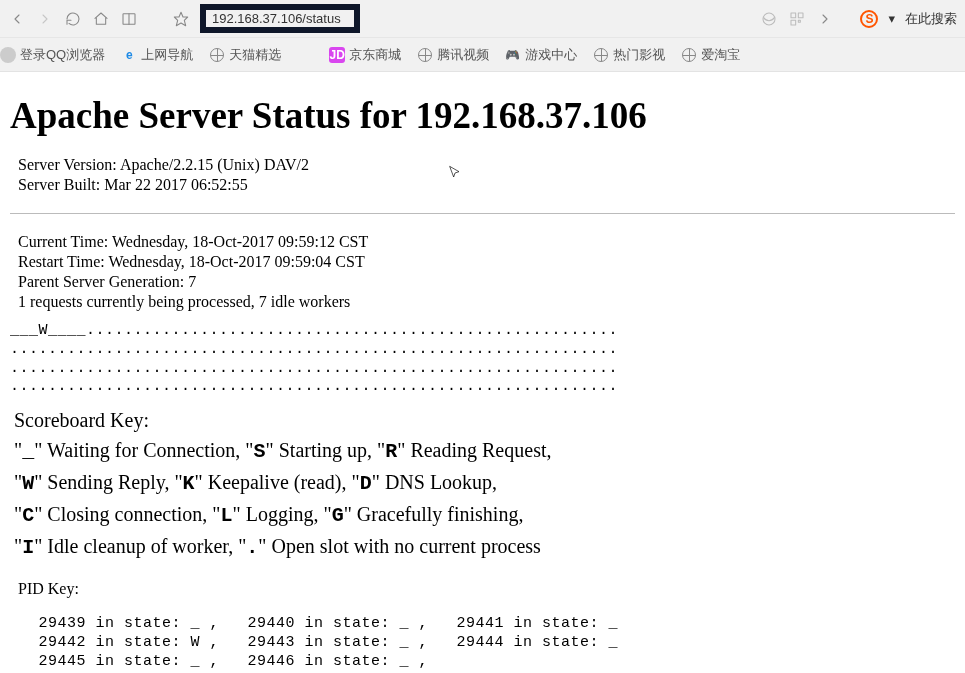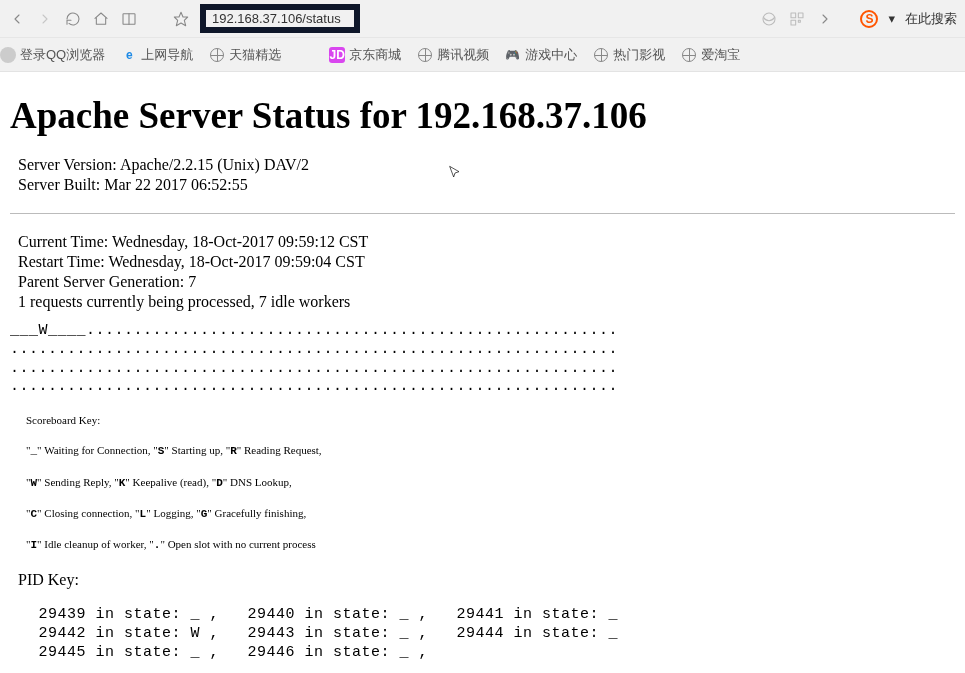--- a/index.html
+++ b/index.html
@@ -68,21 +68,21 @@
   .line { font-size: 16px; line-height: 1.25; margin-left: 8px; }
   hr { margin: 18px 0; border:none; border-top:1px solid #bbb;}
   pre.scoreboard, pre.pidkey {
     font-family: "Courier New", monospace;
     font-size: 15px;
     line-height: 1.25;
     white-space: pre;
     margin: 10px 0;
     letter-spacing: 0.5px;
   }
-  .keyblock p { margin:16px; font-size:11px; line-height:1.3;}
+  .keyblock p { margin:4px; font-size:20px; line-height:1.3;}
   .keyblock b { font-family:"Courier New",monospace; font-weight:bold;}
   .cursor { position:absolute; left:447px; top:165px; pointer-events:none;}
   .cursor svg{width:16px;height:16px;}
 </style>
 </head>
 <body>
 
 <div class="chrome">
   <div class="addrbar">
     <span class="ico">

